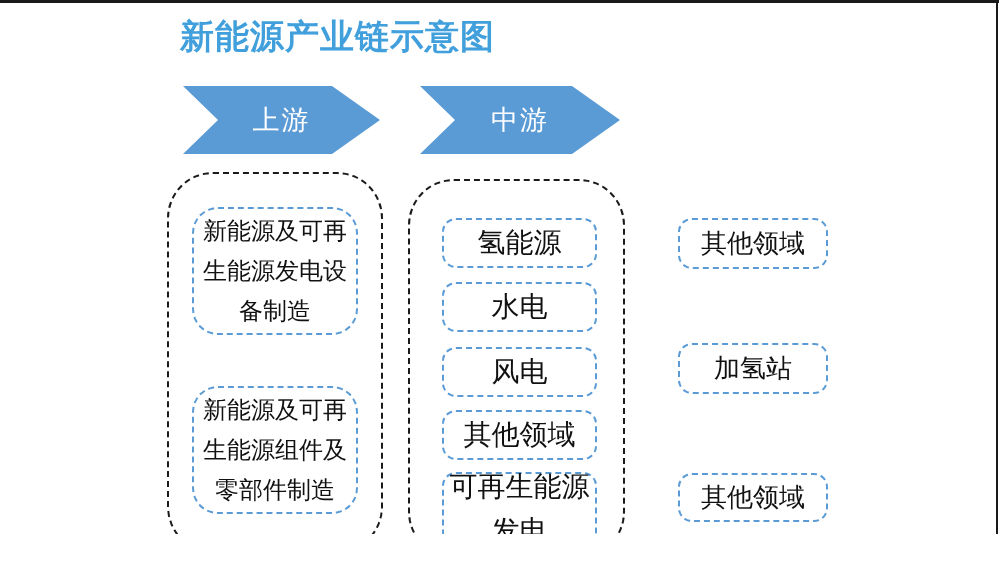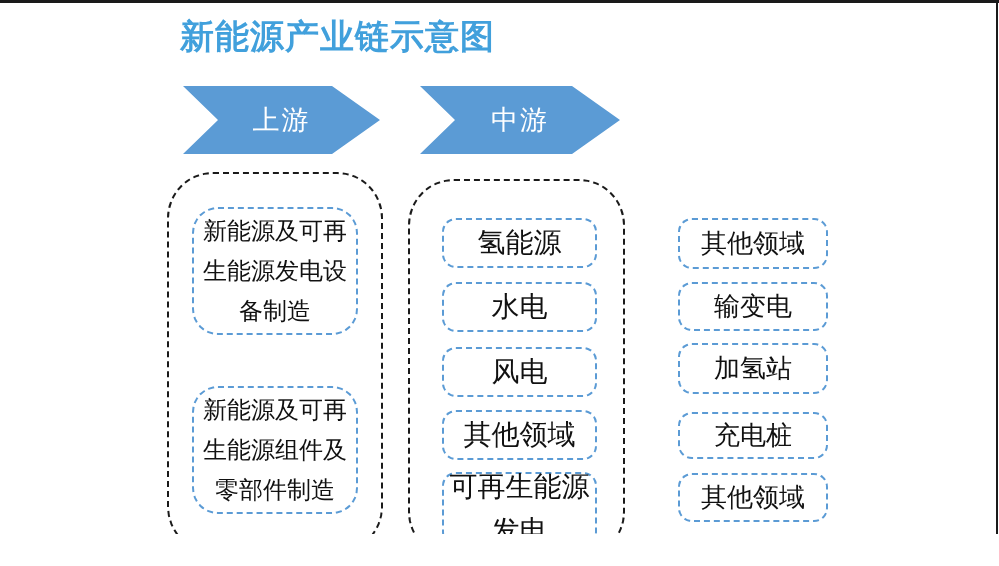--- a/index.html
+++ b/index.html
@@ -97,18 +97,16 @@
   <div class="box big" id="upstream-box-1">新能源及可再生能源发电设备制造</div>
   <div class="box big" id="upstream-box-2">新能源及可再生能源组件及零部件制造</div>
 
   <div class="box mid" id="mid-box-1">氢能源</div>
   <div class="box mid" id="mid-box-3">风电</div>
   <div class="box mid" id="mid-box-2">水电</div>
   <div class="box mid" id="mid-box-4">其他领域</div>
   <div class="box mid" id="mid-box-5">可再生能源发电</div>
 
   <div class="box right" id="down-box-1">其他领域</div>
-  <div class="box right" id="down-box-2">输变电</div>
   <div class="box right" id="down-box-3">加氢站</div>
-  <div class="box right" id="down-box-4">充电桩</div>
   <div class="box right" id="down-box-5">其他领域</div>
 
 </div>
 
 </body></html>

